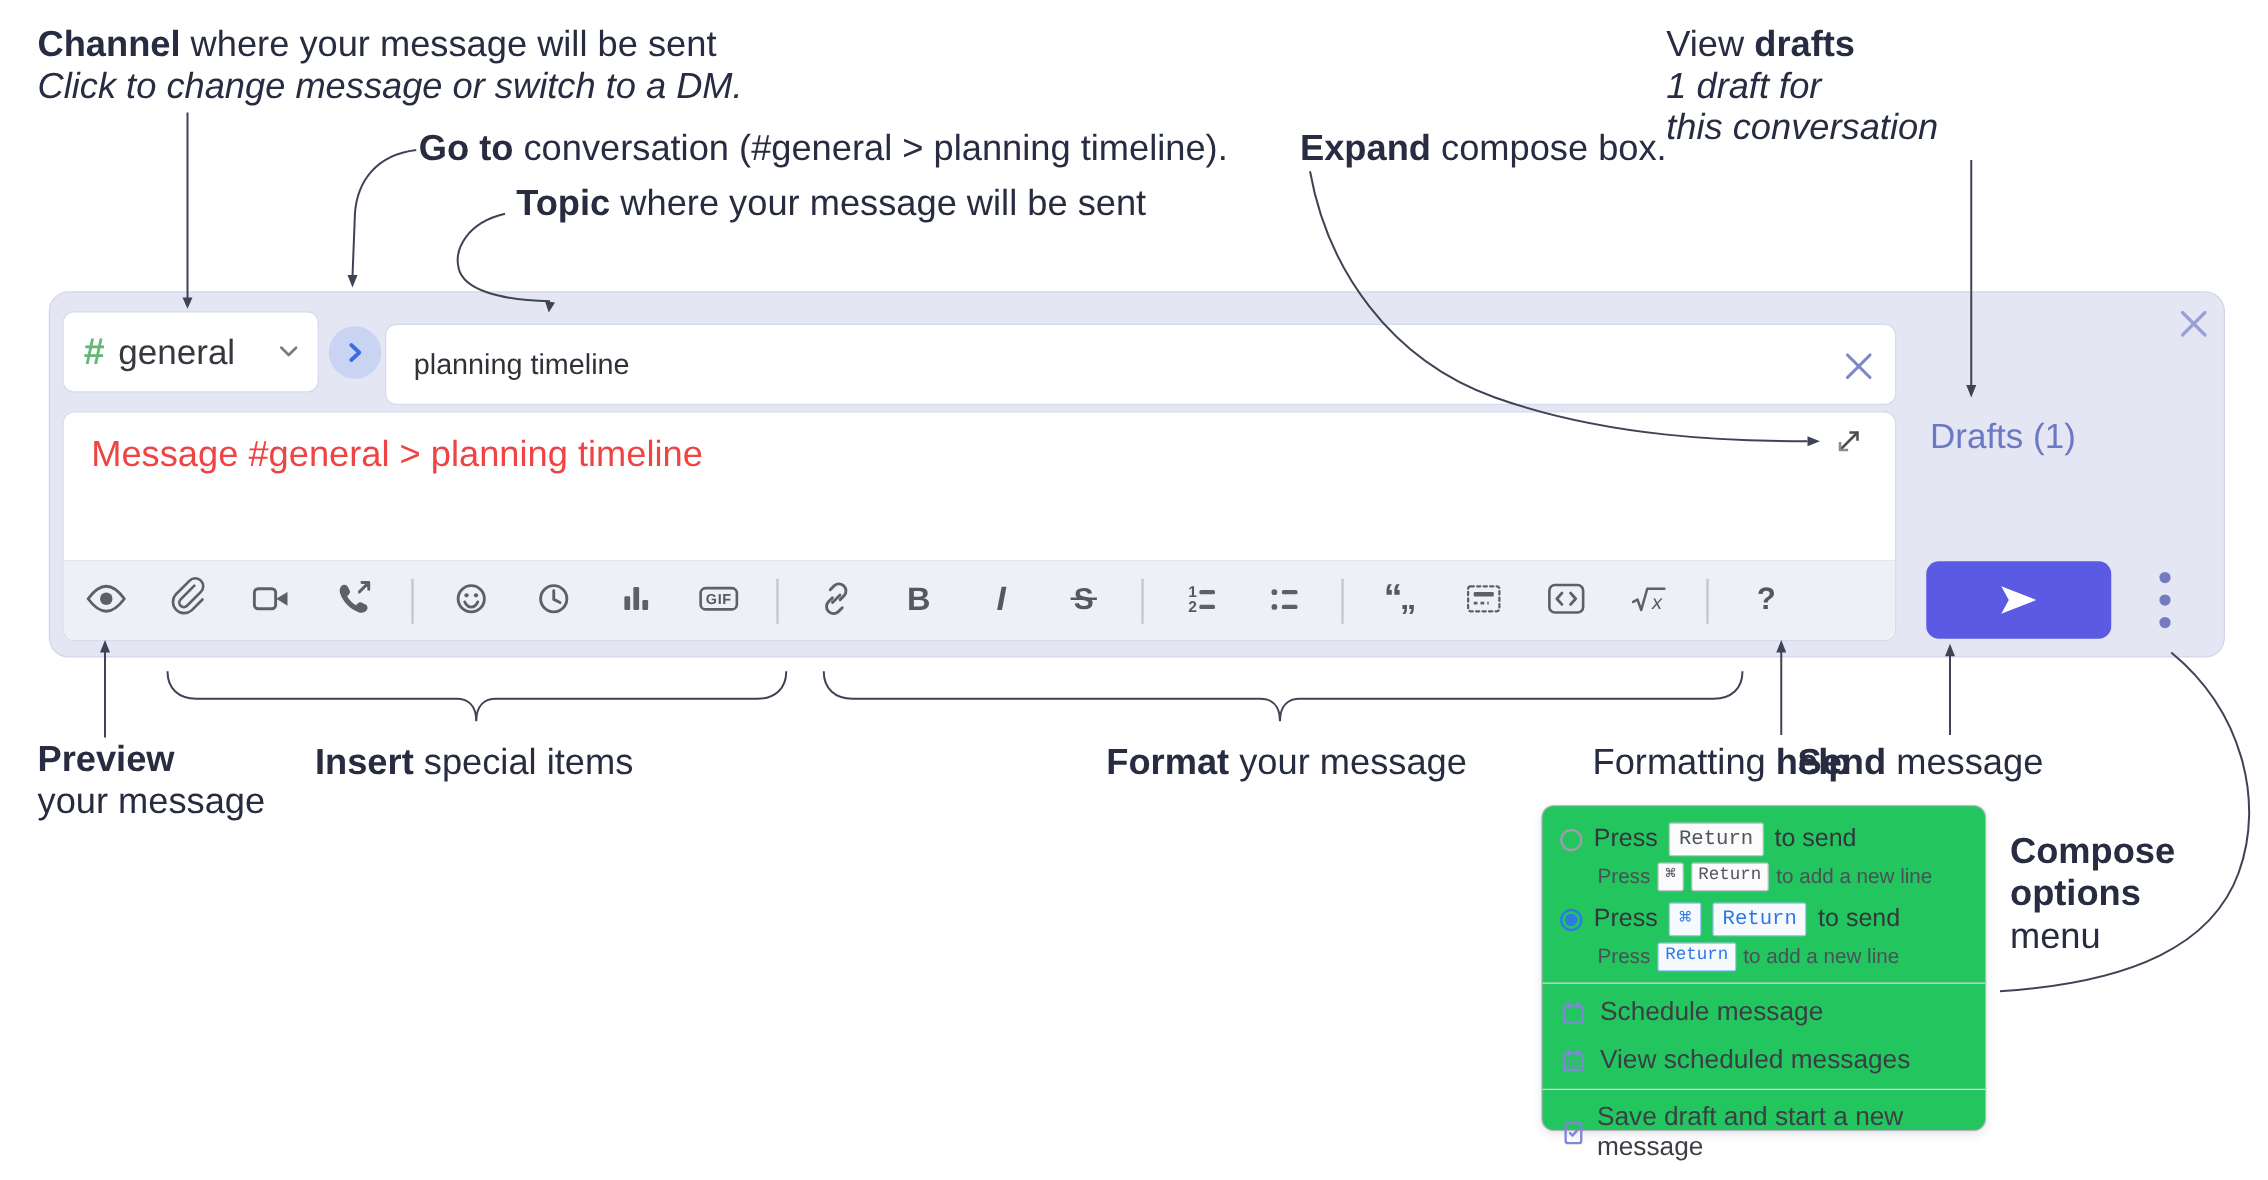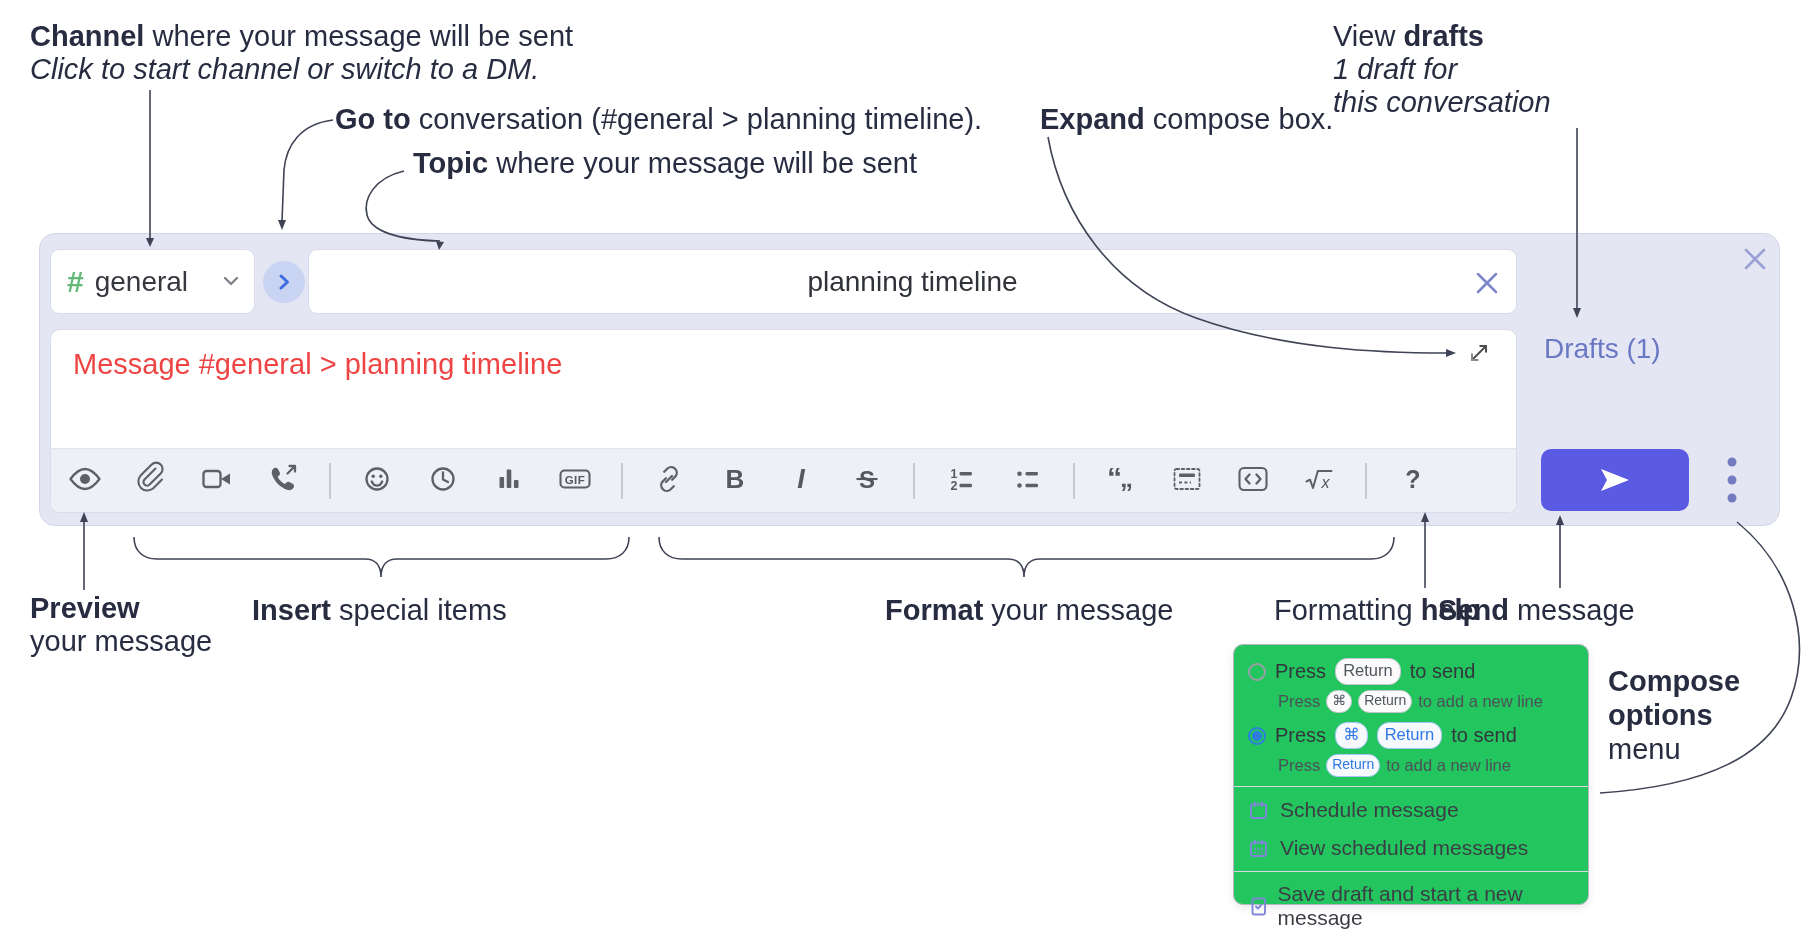--- a/index.html
+++ b/index.html
@@ -11,22 +11,22 @@
   
   .compose{position:absolute;left:39px;top:233px;width:1741px;height:293px;
            background:#e4e6f3;border:1px solid #d3d6e9;border-radius:16px;box-sizing:border-box;}
   .whitebox{background:#fff;border:1px solid #d8dbeb;border-radius:9px;box-sizing:border-box;}
   .chan-select{position:absolute;left:10px;top:15px;width:205px;height:65px;display:flex;
                align-items:center;padding:0 16px;gap:11px;cursor:pointer;}
   .hash{font-size:30px;font-weight:700;color:#63b877;}
   .chan-name{font-size:28px;color:#35383f;}
   .goto-btn{position:absolute;left:223px;top:27px;width:42px;height:42px;border-radius:50%;
             background:#c9d3f2;display:flex;align-items:center;justify-content:center;cursor:pointer;}
-  .topic{position:absolute;left:268px;top:15px;width:1209px;height:65px;display:flex;
-         align-items:center;padding:0 22px;font-size:28px;color:#2f3238;justify-content:center;}
+  .topic{position:absolute;left:268px;top:25px;width:1209px;height:65px;display:flex;
+         align-items:center;padding:0 22px;font-size:23px;color:#2f3238;}
   .topic-clear{position:absolute;right:16px;top:20px;width:26px;height:26px;cursor:pointer;}
   .msgbox{position:absolute;left:10px;top:95px;width:1467px;height:184px;border-radius:10px;}
   .placeholder{position:absolute;left:22px;top:18px;font-size:29px;color:#ef4444;}
   .expand-ic{position:absolute;right:24px;top:10px;width:26px;height:26px;cursor:pointer;}
   .toolbar{position:absolute;left:0;right:0;bottom:0;height:64px;background:#eff0f5;
            border-top:1px solid #e3e4ed;border-radius:0 0 10px 10px;display:flex;
            align-items:center;padding:0 14px;gap:26px;box-sizing:border-box;}
   .tbtn{width:40px;height:40px;flex:0 0 auto;display:flex;justify-content:center;
         cursor:pointer;background:none;border:none;padding:0;}
   .tdiv{width:2px;height:36px;background:#c6c8d2;flex:0 0 auto;}
@@ -44,37 +44,37 @@
          border:1.5px solid #b6b9c2;border-radius:10px;box-sizing:border-box;
          box-shadow:0 3px 8px rgba(40,44,70,.10);font-size:20px;color:#33363d;}
   .popt{padding:13px 14px 0 14px;}
   .orow{display:flex;align-items:center;gap:9px;margin-bottom:5px;cursor:pointer;}
   .osub{margin:0 0 9px 30px;font-size:16.5px;color:#4c5058;display:flex;align-items:center;gap:6px;}
   .radio{width:18px;height:18px;border-radius:50%;border:2px solid #9a9ea8;box-sizing:border-box;flex:0 0 auto;}
   .radio.sel{border-color:#2e7ce0;position:relative;}
   .radio.sel::after{content:"";position:absolute;left:2px;top:2px;width:10px;height:10px;
                     border-radius:50%;background:#2e7ce0;}
   kbd{display:inline-block;padding:0 7px;height:25px;line-height:23px;border:1px solid #c3c6cc;
-      border-radius:12px;background:#fbfbfc;color:#50555e;font-size:16.5px;
-      font-family:Liberation Sans, sans-serif;}
+      border-radius:2px;background:#fbfbfc;color:#50555e;font-size:16.5px;
+      font-family:Liberation Mono, monospace;}
   kbd.sm{height:21px;line-height:19px;font-size:14px;padding:0 5px;}
   kbd.blue{border-color:#a6c6f7;color:#2f77e3;background:#f6faff;}
   .pdiv{border-top:1px solid #d9dadf;margin:0;}
   .mrow{display:flex;align-items:center;gap:11px;padding:7px 14px;font-size:21px;color:#3b3e45;cursor:pointer;}
   .picon{stroke:#8186d9;fill:none;stroke-width:1.9;stroke-linecap:round;stroke-linejoin:round;}
   .lines{position:absolute;left:0;top:0;z-index:10;pointer-events:none;}
 </style>
 </head>
 <body>
 
 <div class="stage">
 
   <div class="ann" style="left:30px;top:20px;">
     <div><span class="b">Channel</span><span> where your message will be sent</span></div>
-    <div class="it">Click to start channel or switch to a DM.</div>
+    <div class="it">Click to change message or switch to a DM.</div>
   </div>
 
   <div class="ann" style="left:335px;top:103px;">
     <span class="b">Go to</span><span> conversation (#general &gt; planning timeline).</span>
   </div>
 
   <div class="ann" style="left:413px;top:147px;">
     <span class="b">Topic</span><span> where your message will be sent</span>
   </div>
 

